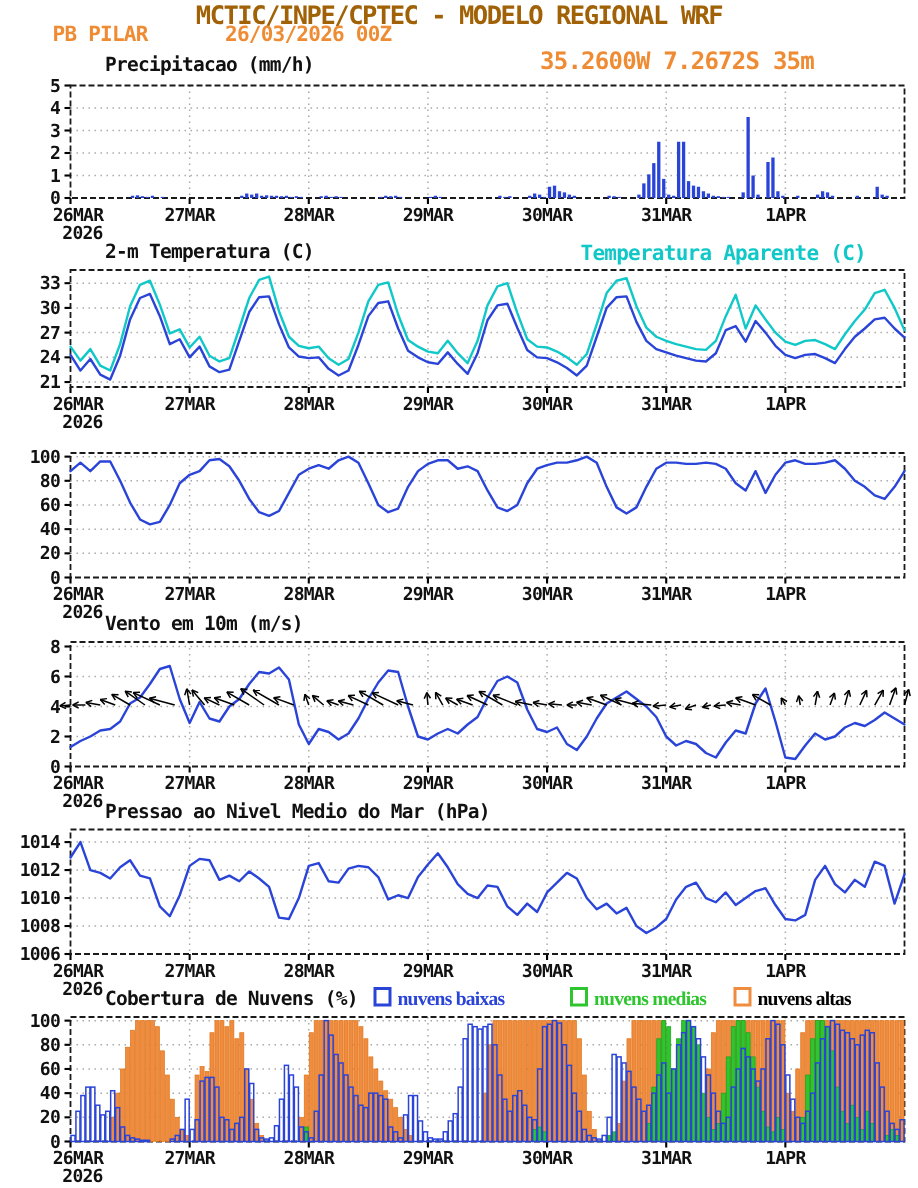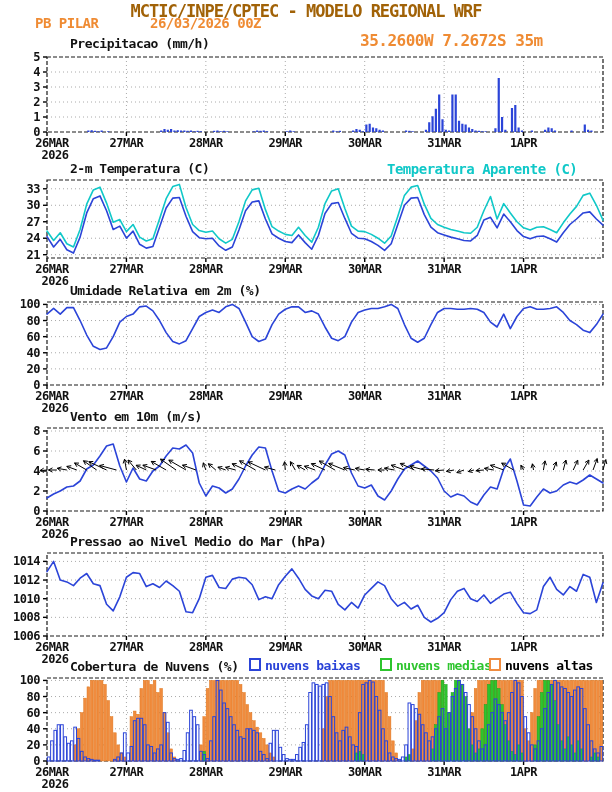--- a/index.html
+++ b/index.html
@@ -4,21 +4,21 @@
 <style>
   html,body{margin:0;padding:0;background:#fff;}
   .page{position:relative;width:612px;height:792px;background:#fff;overflow:hidden;
         font-family:"DejaVu Sans Mono",monospace;font-weight:bold;}
   .abs{position:absolute;white-space:nowrap;}
   .center{left:0;width:612px;text-align:center;}
   .ptitle{font-size:13px;color:#111;letter-spacing:-0.5px;}
   .htitle{font-size:17px;letter-spacing:-1px;}
   .sub{font-size:14px;letter-spacing:-0.5px;}
   .coords{font-size:16px;letter-spacing:-0.5px;}
-  .leg{font-size:13px;letter-spacing:-0.5px;}
+  .leg{font-size:13px;letter-spacing:-0.5px;font-family:Liberation Serif, serif;}
   .sq{display:inline-block;width:8px;height:9px;border:2px solid #000;background:#fff;
       vertical-align:-1px;margin-right:4px;}
   svg.plot{position:absolute;left:0;top:0;}
   .tick{font:bold 12px "DejaVu Sans Mono",monospace;fill:#111;letter-spacing:-0.5px;}
 </style>
 </head>
 <body>
 
 <div class="page">
 
@@ -29,21 +29,20 @@
   <div class="abs sub" style="left: 150px; top: 15px; color: rgb(239, 139, 51);">26/03/2026 00Z</div>
 
   <div class="abs coords" style="left: 360px; top: 31px; color: rgb(239, 139, 51);">35.2600W 7.2672S 35m</div>
 
   <div class="abs ptitle" style="left:70px;top:36px">Precipitacao (mm/h)</div>
 
   <div class="abs ptitle" style="left:70px;top:161px">2-m Temperatura (C)</div>
 
   <div class="abs ptitle" style="left: 368px; top: 161px; font-size: 14px; color: rgb(16, 200, 200); margin-left: 19px;">Temperatura Aparente (C)</div>
 
-  <div class="abs ptitle" style="left:70px;top:283px">Umidade Relativa em 2m (%)</div>
 
   <div class="abs ptitle" style="left:70px;top:409px">Vento em 10m (m/s)</div>
 
   <div class="abs ptitle" style="left:70px;top:659px">Cobertura de Nuvens (%)</div>
 
   <div class="abs ptitle" style="left:70px;top:534px">Pressao ao Nivel Medio do Mar (hPa)</div>
 
   <div class="abs leg" style="left:249px;top:658px">
     <span class="sq" style="border-color: rgb(43, 68, 216);"></span><span style="color: rgb(43, 68, 216);">nuvens baixas</span>
   </div>

